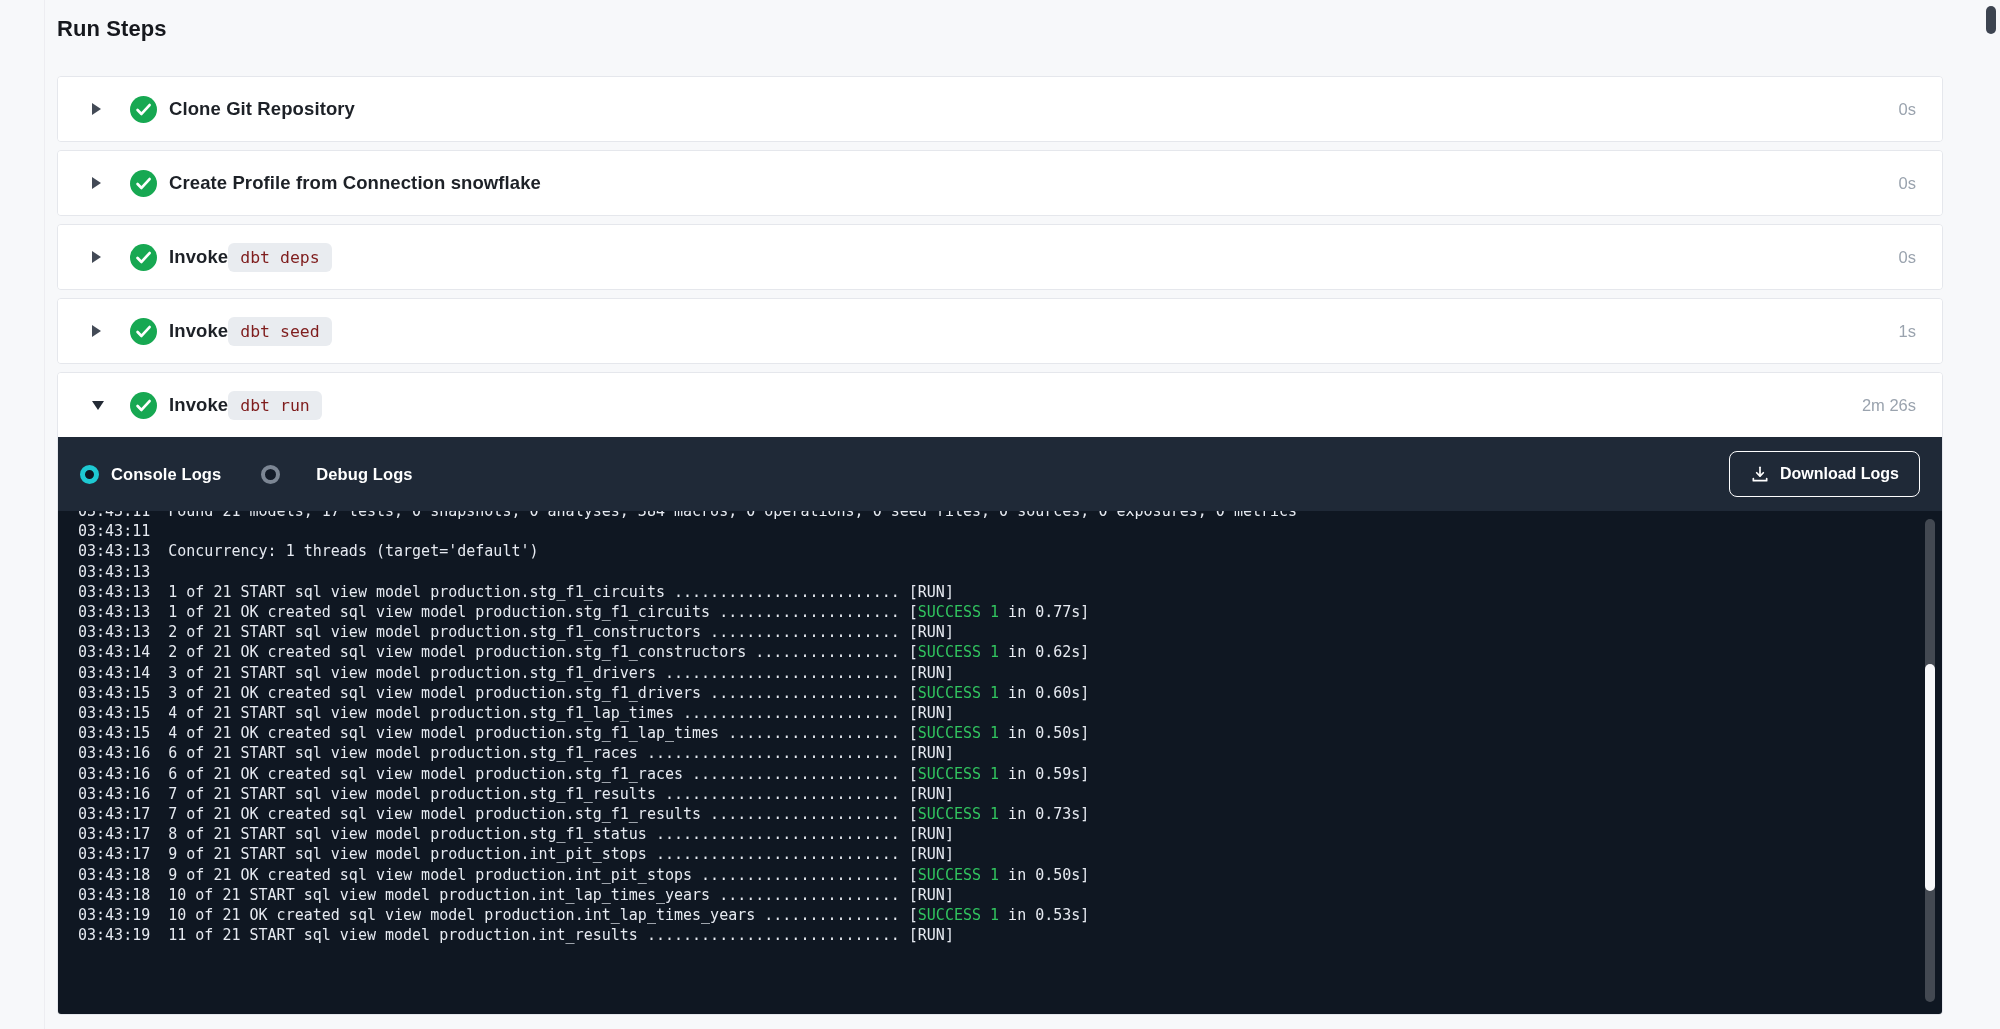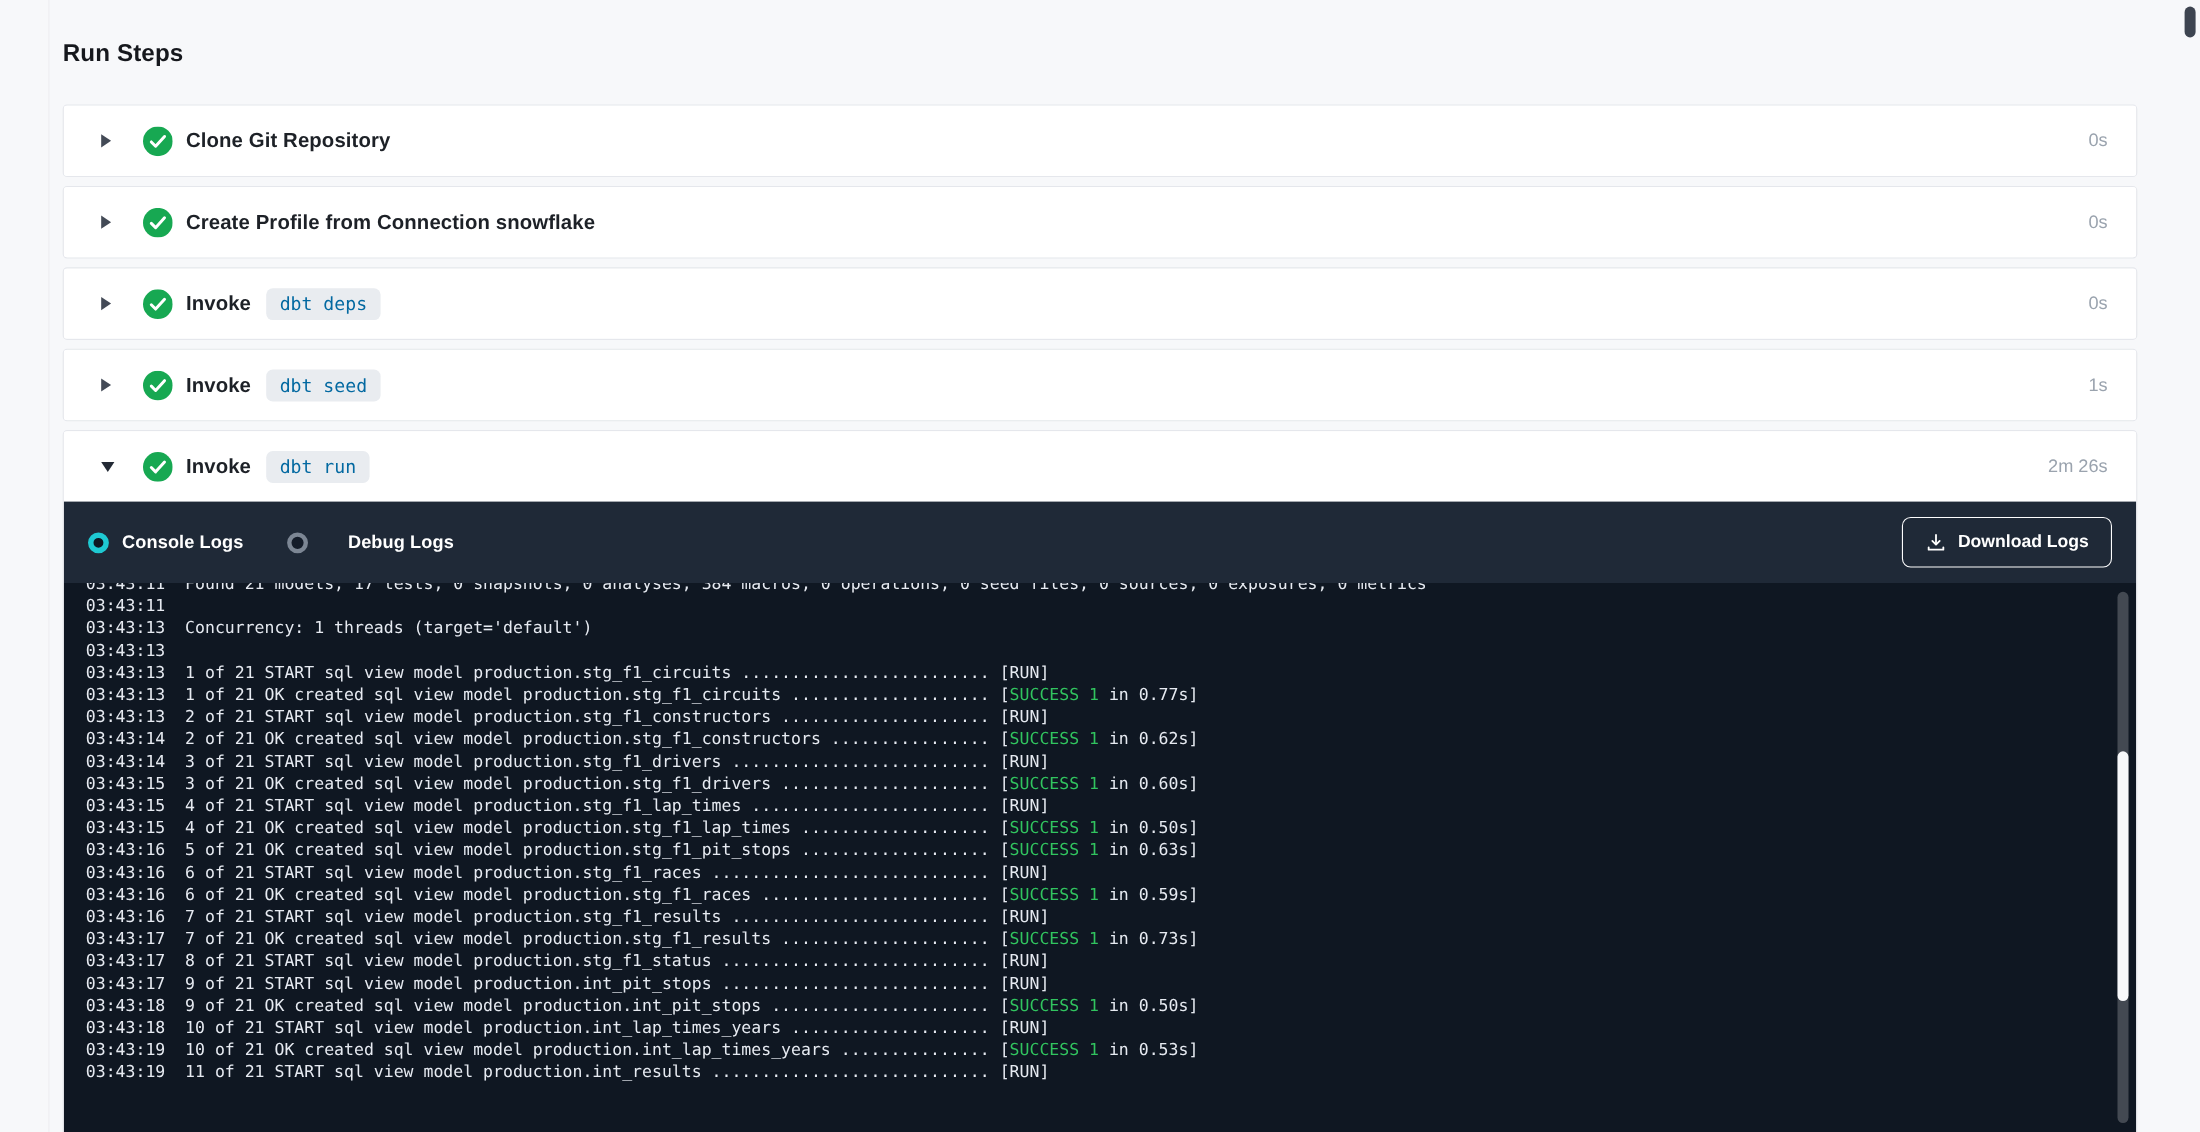--- a/index.html
+++ b/index.html
@@ -11,29 +11,29 @@
   }
   *{box-sizing:border-box;margin:0;padding:0;}
   html,body{width:2000px;height:1029px;}
   body{
     position:relative;overflow:hidden;background:var(--page-bg);
     font-family:"Liberation Sans",sans-serif;color:var(--label-color);
   }
   .left-rule{position:absolute;left:44px;top:0;bottom:0;width:1px;background:#ededf1;}
   .page-scrollbar-thumb{position:absolute;top:6px;right:4px;width:10px;height:28px;background:#3d4450;border-radius:5px;}
   .content{margin:0 57px;position:relative;}
-  .page-title{padding-top:35px;font-size:22px;font-weight:700;color:var(--title-color);margin-bottom:34px;letter-spacing:.1px;}
+  .page-title{padding-top:16px;font-size:22px;font-weight:700;color:var(--title-color);margin-bottom:34px;letter-spacing:.1px;}
   .step-card{background:var(--card-bg);border:1px solid var(--card-border);border-radius:4px;margin-bottom:8px;overflow:hidden;}
   .step-row{height:64px;display:flex;align-items:center;padding:0 26px 0 34px;background:var(--card-bg);cursor:pointer;}
   .caret{width:14px;display:flex;justify-content:flex-start;margin-right:24px;}
   .tri-right{width:0;height:0;border-top:6px solid transparent;border-bottom:6px solid transparent;border-left:9px solid #434a56;}
   .tri-down{width:0;height:0;border-left:6px solid transparent;border-right:6px solid transparent;border-top:9px solid #232a35;}
   .status-icon{width:27px;height:27px;margin-right:12px;flex:0 0 auto;display:flex;}
   .step-label{font-size:18.5px;font-weight:700;color:var(--label-color);letter-spacing:.1px;}
-  .step-cmd{margin-left:14px;font-family:"DejaVu Sans Mono",monospace;font-size:16.5px;background:var(--chip-bg);color:#0369a1;padding:5px 12px;border-radius:6px;}
+  .step-cmd{font-family:"DejaVu Sans Mono",monospace;font-size:16.5px;background:var(--chip-bg);color:#7f1d1d;padding:5px 12px;border-radius:6px;}
   .step-duration{margin-left:auto;font-size:16.5px;color:var(--duration-color);}
   
   .console-toolbar{height:74px;background:var(--console-header-bg);display:flex;align-items:center;padding:0 22px;}
   .radio-group{display:flex;align-items:center;gap:12px;cursor:pointer;}
   .radio-group + .radio-group{margin-left:40px;gap:36px;}
   .radio{width:19px;height:19px;border-radius:50%;flex:0 0 auto;}
   .radio.selected{border:5px solid var(--radio-accent);background:#0e1722;}
   .radio.unselected{border:4px solid #7c8694;background:#141c29;}
   .radio-label{color:#ffffff;font-size:16.5px;font-weight:700;letter-spacing:.1px;}
   .download-btn{margin-left:auto;display:flex;align-items:center;gap:10px;height:46px;padding:0 20px;
@@ -164,21 +164,20 @@
             <div class="log-line"><span class="log-time">03:43:13</span><span class="log-msg"><span>Concurrency: 1 threads (target='default')</span></span></div>
             <div class="log-line"><span class="log-time">03:43:13</span><span class="log-msg"><span></span></span></div>
             <div class="log-line"><span class="log-time">03:43:13</span><span class="log-msg"><span>1 of 21 START sql view model production.stg_f1_circuits ......................... [RUN]</span></span></div>
             <div class="log-line"><span class="log-time">03:43:13</span><span class="log-msg"><span>1 of 21 OK created sql view model production.stg_f1_circuits .................... [</span><span class="log-success">SUCCESS 1</span><span> in 0.77s]</span></span></div>
             <div class="log-line"><span class="log-time">03:43:13</span><span class="log-msg"><span>2 of 21 START sql view model production.stg_f1_constructors ..................... [RUN]</span></span></div>
             <div class="log-line"><span class="log-time">03:43:14</span><span class="log-msg"><span>2 of 21 OK created sql view model production.stg_f1_constructors ................ [</span><span class="log-success">SUCCESS 1</span><span> in 0.62s]</span></span></div>
             <div class="log-line"><span class="log-time">03:43:14</span><span class="log-msg"><span>3 of 21 START sql view model production.stg_f1_drivers .......................... [RUN]</span></span></div>
             <div class="log-line"><span class="log-time">03:43:15</span><span class="log-msg"><span>3 of 21 OK created sql view model production.stg_f1_drivers ..................... [</span><span class="log-success">SUCCESS 1</span><span> in 0.60s]</span></span></div>
             <div class="log-line"><span class="log-time">03:43:15</span><span class="log-msg"><span>4 of 21 START sql view model production.stg_f1_lap_times ........................ [RUN]</span></span></div>
             <div class="log-line"><span class="log-time">03:43:15</span><span class="log-msg"><span>4 of 21 OK created sql view model production.stg_f1_lap_times ................... [</span><span class="log-success">SUCCESS 1</span><span> in 0.50s]</span></span></div>
-            <div class="log-line"><span class="log-time">03:43:16</span><span class="log-msg"><span>5 of 21 OK created sql view model production.stg_f1_pit_stops ................... [</span><span class="log-success">SUCCESS 1</span><span> in 0.63s]</span></span></div>
             <div class="log-line"><span class="log-time">03:43:16</span><span class="log-msg"><span>6 of 21 START sql view model production.stg_f1_races ............................ [RUN]</span></span></div>
             <div class="log-line"><span class="log-time">03:43:16</span><span class="log-msg"><span>6 of 21 OK created sql view model production.stg_f1_races ....................... [</span><span class="log-success">SUCCESS 1</span><span> in 0.59s]</span></span></div>
             <div class="log-line"><span class="log-time">03:43:16</span><span class="log-msg"><span>7 of 21 START sql view model production.stg_f1_results .......................... [RUN]</span></span></div>
             <div class="log-line"><span class="log-time">03:43:17</span><span class="log-msg"><span>7 of 21 OK created sql view model production.stg_f1_results ..................... [</span><span class="log-success">SUCCESS 1</span><span> in 0.73s]</span></span></div>
             <div class="log-line"><span class="log-time">03:43:17</span><span class="log-msg"><span>8 of 21 START sql view model production.stg_f1_status ........................... [RUN]</span></span></div>
             <div class="log-line"><span class="log-time">03:43:17</span><span class="log-msg"><span>9 of 21 START sql view model production.int_pit_stops ........................... [RUN]</span></span></div>
             <div class="log-line"><span class="log-time">03:43:18</span><span class="log-msg"><span>9 of 21 OK created sql view model production.int_pit_stops ...................... [</span><span class="log-success">SUCCESS 1</span><span> in 0.50s]</span></span></div>
             <div class="log-line"><span class="log-time">03:43:18</span><span class="log-msg"><span>10 of 21 START sql view model production.int_lap_times_years .................... [RUN]</span></span></div>
             <div class="log-line"><span class="log-time">03:43:19</span><span class="log-msg"><span>10 of 21 OK created sql view model production.int_lap_times_years ............... [</span><span class="log-success">SUCCESS 1</span><span> in 0.53s]</span></span></div>
             <div class="log-line"><span class="log-time">03:43:19</span><span class="log-msg"><span>11 of 21 START sql view model production.int_results ............................ [RUN]</span></span></div>

